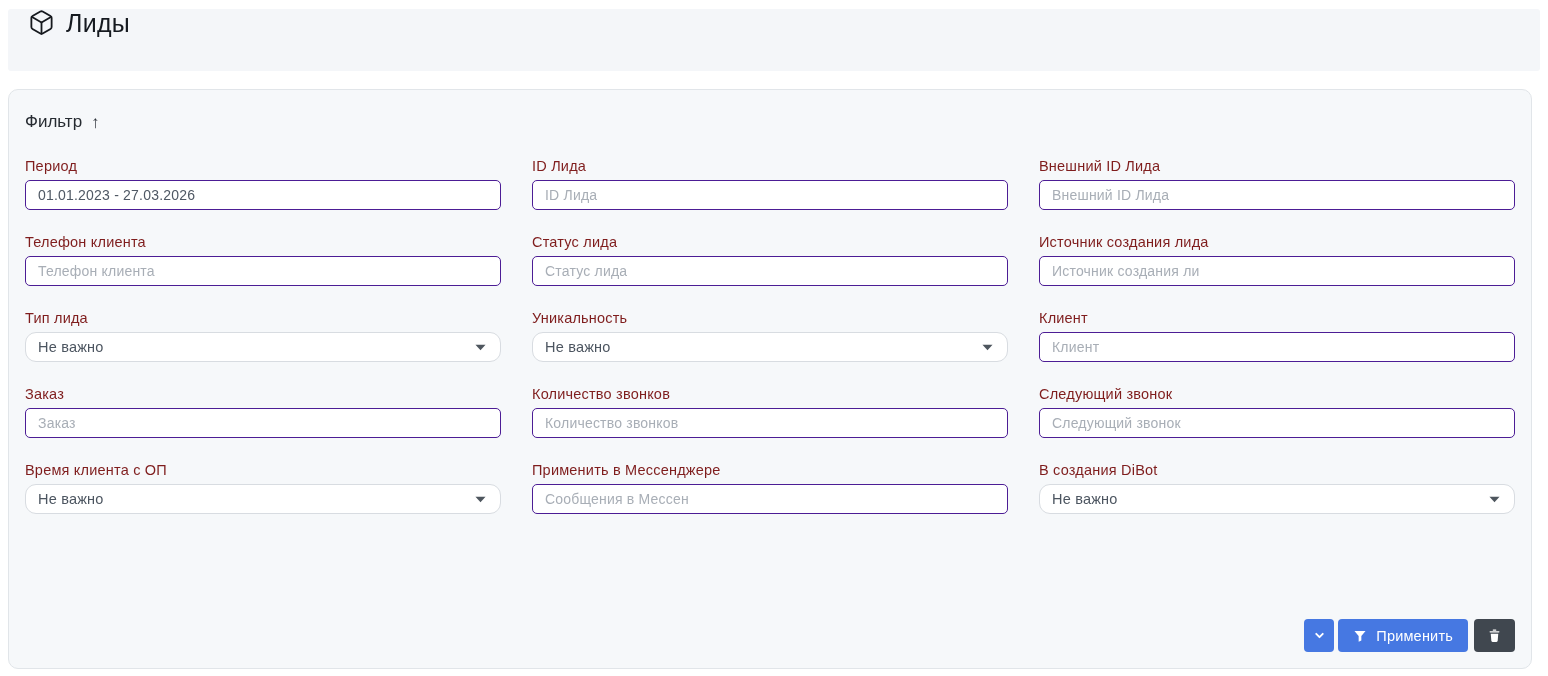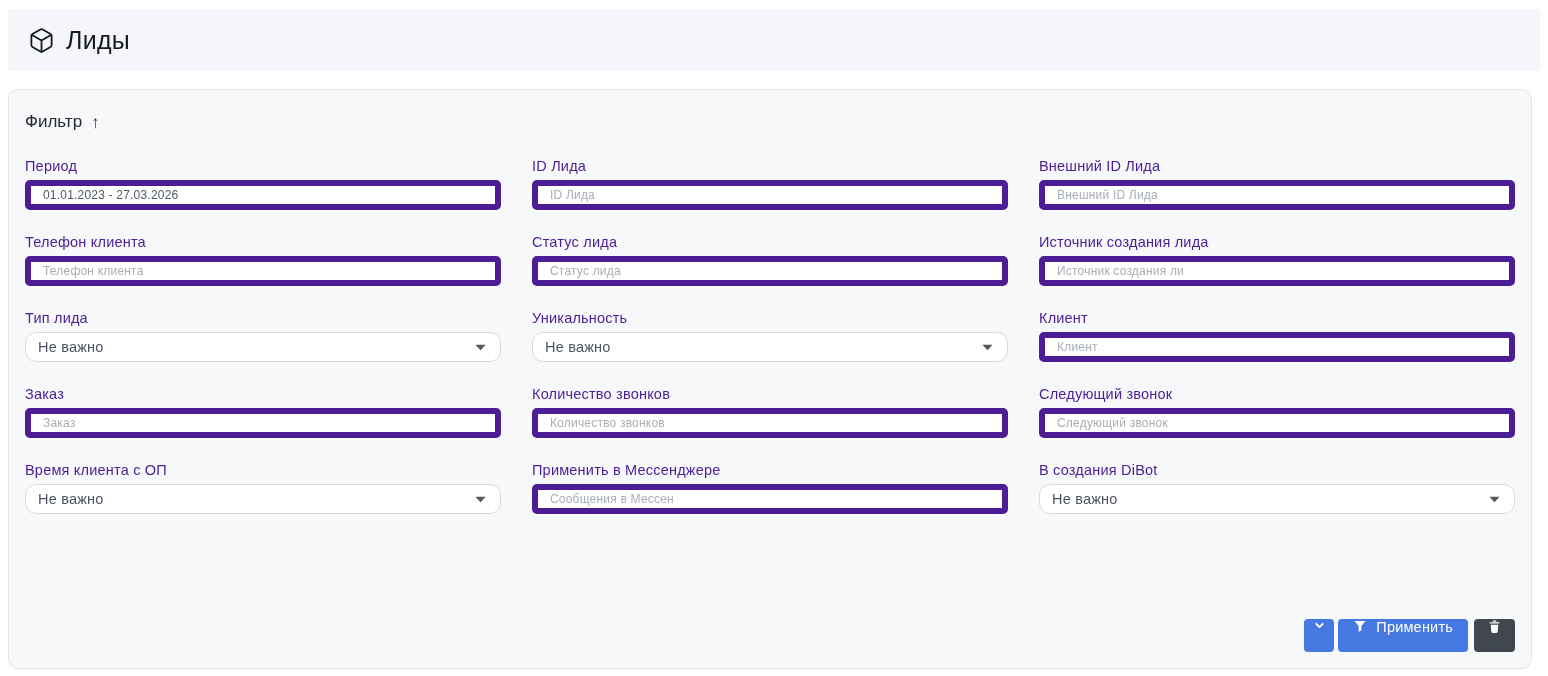--- a/index.html
+++ b/index.html
@@ -11,21 +11,21 @@
     overflow: hidden;
   }
 
   
   .page-header {
     margin: 9px 8px 0 8px;
     height: 62px;
     background: #f4f6f9;
     border-radius: 3px;
     display: flex;
-    align-items: center;
+    align-items: flex-start;
     padding: 0 20px;
     gap: 11px;
   }
   .page-header .hdr-icon { width: 27px; height: 27px; color: #16191e; display: flex; }
   .page-header .hdr-icon svg { width: 100%; height: 100%; }
   .page-title {
     font-size: 25px;
     color: #161a20;
     font-weight: 500;
     letter-spacing: 0.3px;
@@ -59,33 +59,33 @@
 
   .fields-grid {
     display: grid;
     grid-template-columns: repeat(3, 1fr);
     column-gap: 31px;
     row-gap: 24px;
   }
   .field { display: flex; flex-direction: column; }
   .field-label {
     font-size: 14.5px;
-    color: #4c1d95;
+    color: #7f1d1d;
     margin-bottom: 6px;
     letter-spacing: 0.2px;
   }
   .text-input {
     height: 30px;
     width: 100%;
     background: #ffffff;
-    border: 6px solid #4c1d95;
+    border: 1px solid #4c1d95;
     border-radius: 5px;
     padding: 0 12px;
     font-family: "Liberation Sans", sans-serif;
-    font-size: 12px;
+    font-size: 14px;
     color: #4f5864;
     letter-spacing: 0.2px;
     outline: none;
   }
   .text-input::placeholder { color: #a8aeb6; opacity: 1; }
 
   .select-box {
     height: 30px;
     width: 100%;
     background: #ffffff;
@@ -109,21 +109,21 @@
     display: flex;
     justify-content: flex-end;
     align-items: center;
     gap: 4px;
   }
   .btn {
     height: 33px;
     border: none;
     border-radius: 4px;
     display: flex;
-    align-items: flex-start;
+    align-items: center;
     justify-content: center;
     cursor: pointer;
     font-family: "Liberation Sans", sans-serif;
   }
   .btn-toggle { width: 30px; background: #4678e2; }
   .btn-toggle svg { width: 13px; height: 13px; stroke: #ffffff; }
   .btn-apply {
     background: #4678e2;
     color: #ffffff;
     font-size: 14.5px;

